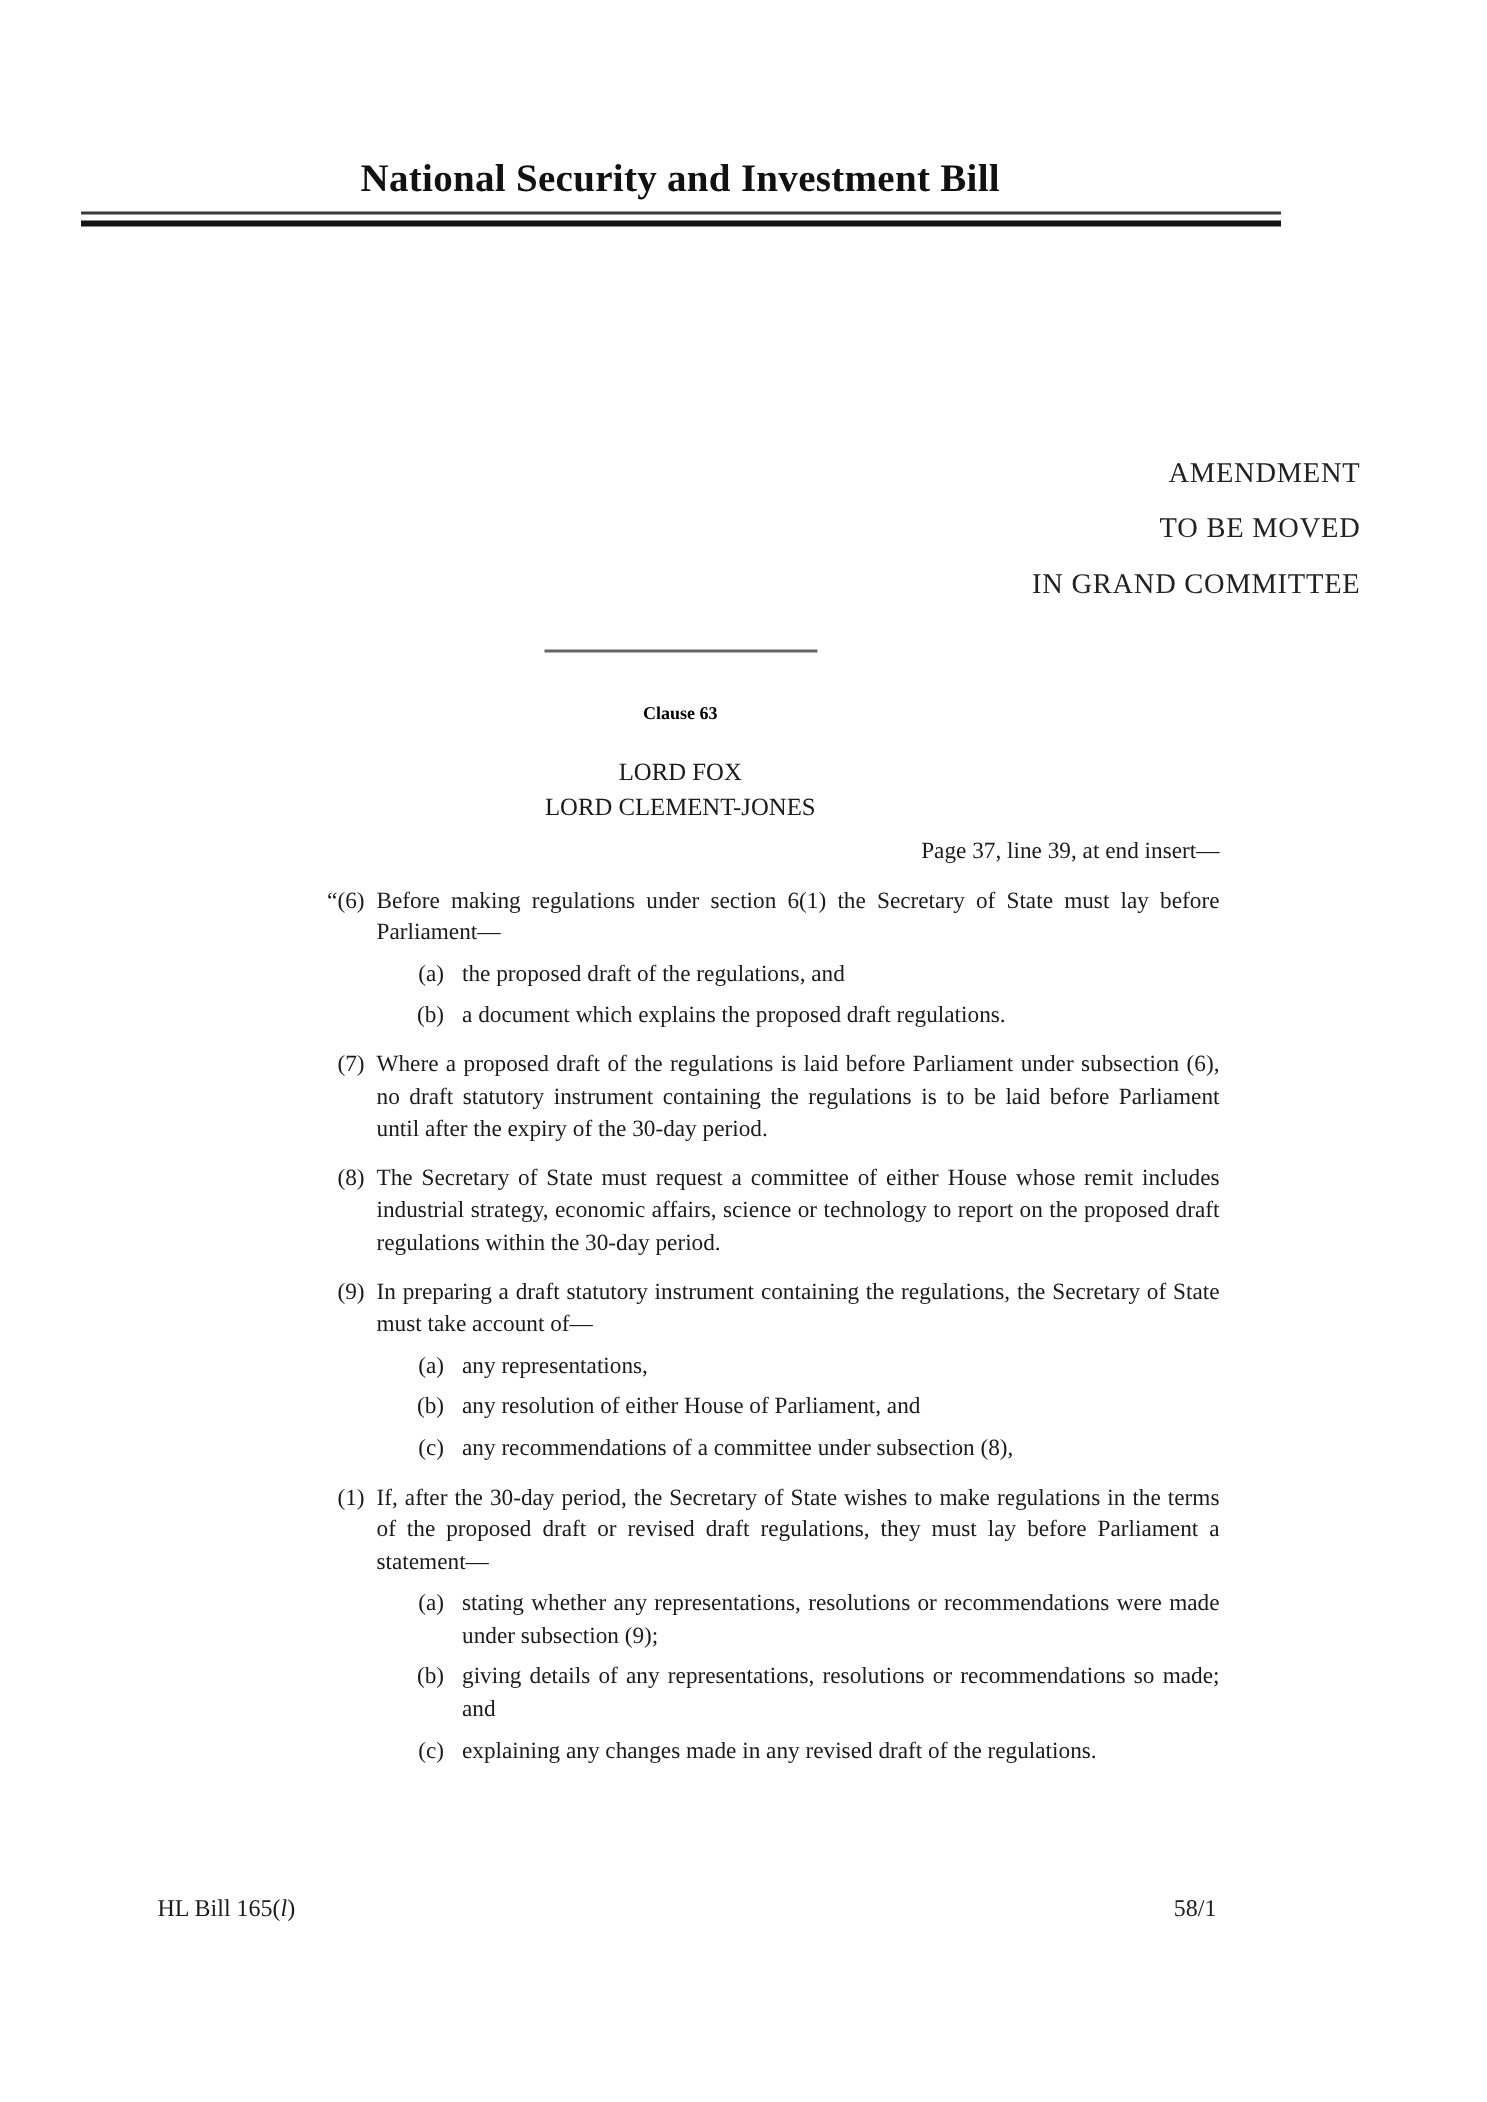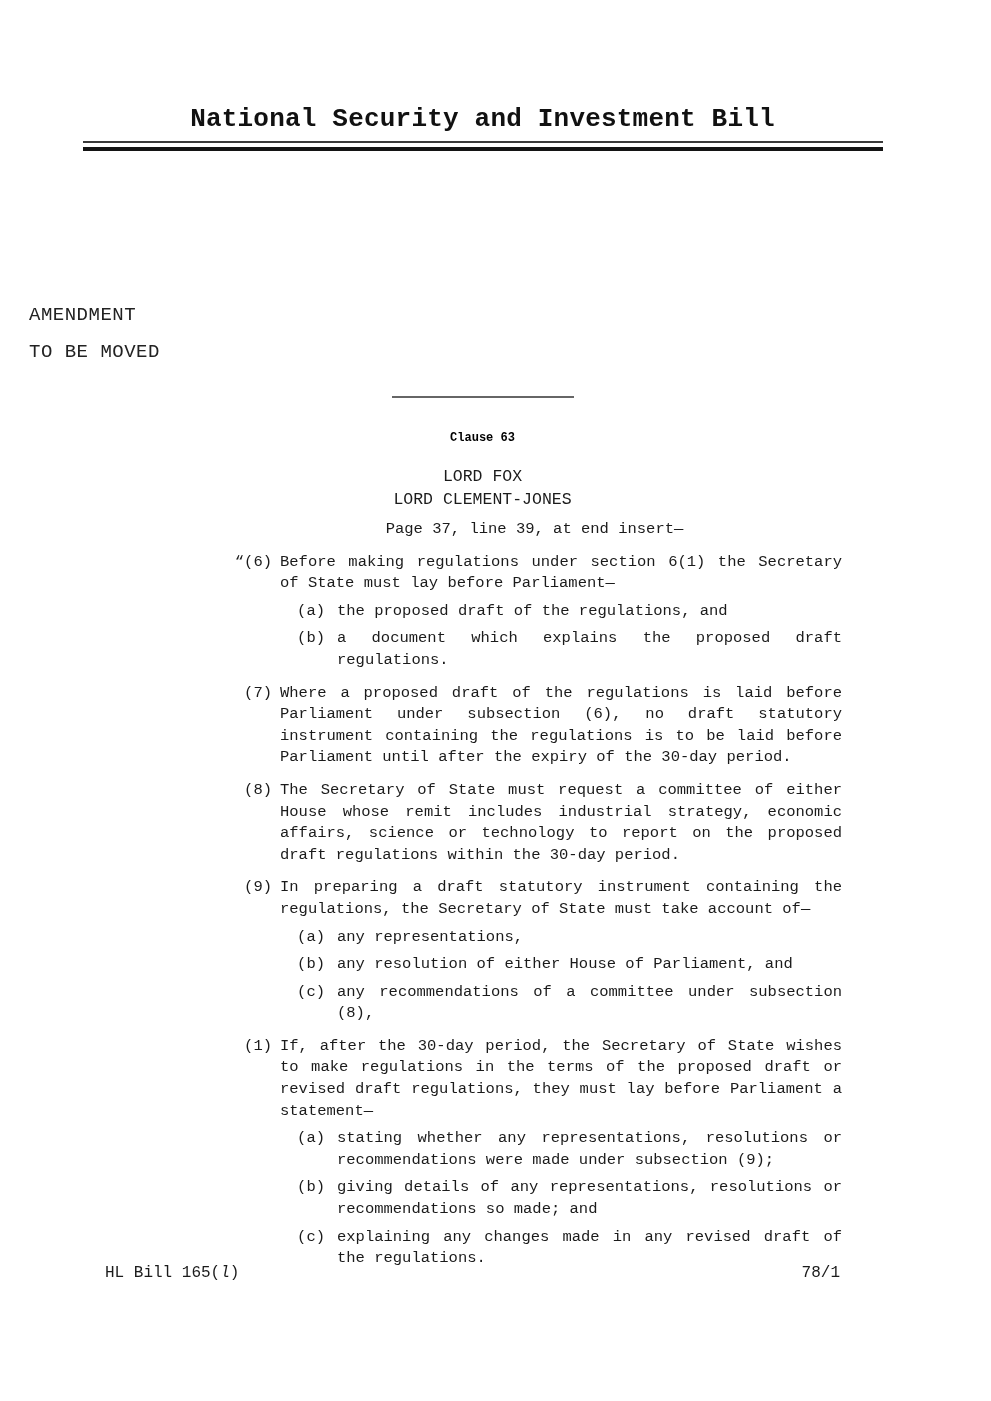--- a/index.html
+++ b/index.html
@@ -6,43 +6,42 @@
     margin: 0;
     padding: 0;
     background: #ffffff;
   }
   .page {
     position: relative;
     width: 907px;
     height: 1401px;
     background: #ffffff;
     color: #1b1b1b;
-    font-family: Liberation Mono, monospace;
+    font-family: Liberation Serif, serif;
     overflow: hidden;
-    padding-left: 29px;
   }
   .doc-title {
     margin: 0;
     padding-top: 104px;
     text-align: center;
     font-size: 26px;
     font-weight: bold;
     letter-spacing: 0.2px;
     color: #111111;
   }
   .title-rule {
     width: 800px;
     height: 4px;
     margin: 7px auto 0 auto;
     border-top: 2px solid #3a3a3a;
     border-bottom: 4px solid #141414;
   }
   .amendment-heading {
     margin-top: 146px;
-    text-align: left;
+    text-align: right;
   }
   .amendment-heading .h-line {
     font-size: 19px;
     line-height: 37px;
     letter-spacing: 0.5px;
     color: #222222;
   }
   .separator-line {
     width: 182px;
     margin: 25px auto 0 auto;
@@ -62,21 +61,21 @@
     line-height: 23px;
     color: #1b1b1b;
   }
   .body-col {
     margin: 8px 94px 0 198px; 
     font-size: 15.5px;
     line-height: 21.6px;
     color: #1b1b1b;
   }
   .instruction {
-    text-align: center;
+    text-align: right;
   }
   .subsection {
     display: flex;
     margin-top: 11px;
   }
   .ss-marker {
     flex: 0 0 45px;
     text-align: right;
     white-space: nowrap;
   }
@@ -123,20 +122,21 @@
 <body>
 
 <div class="page">
 
   <h1 class="doc-title">National Security and Investment Bill</h1>
   <div class="title-rule"></div>
 
   <div class="amendment-heading">
     <div class="h-line">AMENDMENT</div>
     <div class="h-line">TO BE MOVED</div>
+    <div class="h-line">IN GRAND COMMITTEE</div>
   </div>
 
   <div class="separator-line"></div>
 
   <div class="clause-title">Clause 63</div>
 
   <div class="movers">
     <div>LORD FOX</div>
     <div>LORD CLEMENT-JONES</div>
   </div>
@@ -209,16 +209,16 @@
           <span class="si-marker">(c)</span>
           <div class="si-text">explaining any changes made in any revised draft of the regulations.</div>
         </div>
       </div>
     </div>
 
   </div>
 
   <div class="footer">
     <div><span>HL Bill 165(</span><span class="italic">l</span><span>)</span></div>
-    <div>78/1</div>
+    <div>58/1</div>
   </div>
 
 </div>
 
 </body></html>

